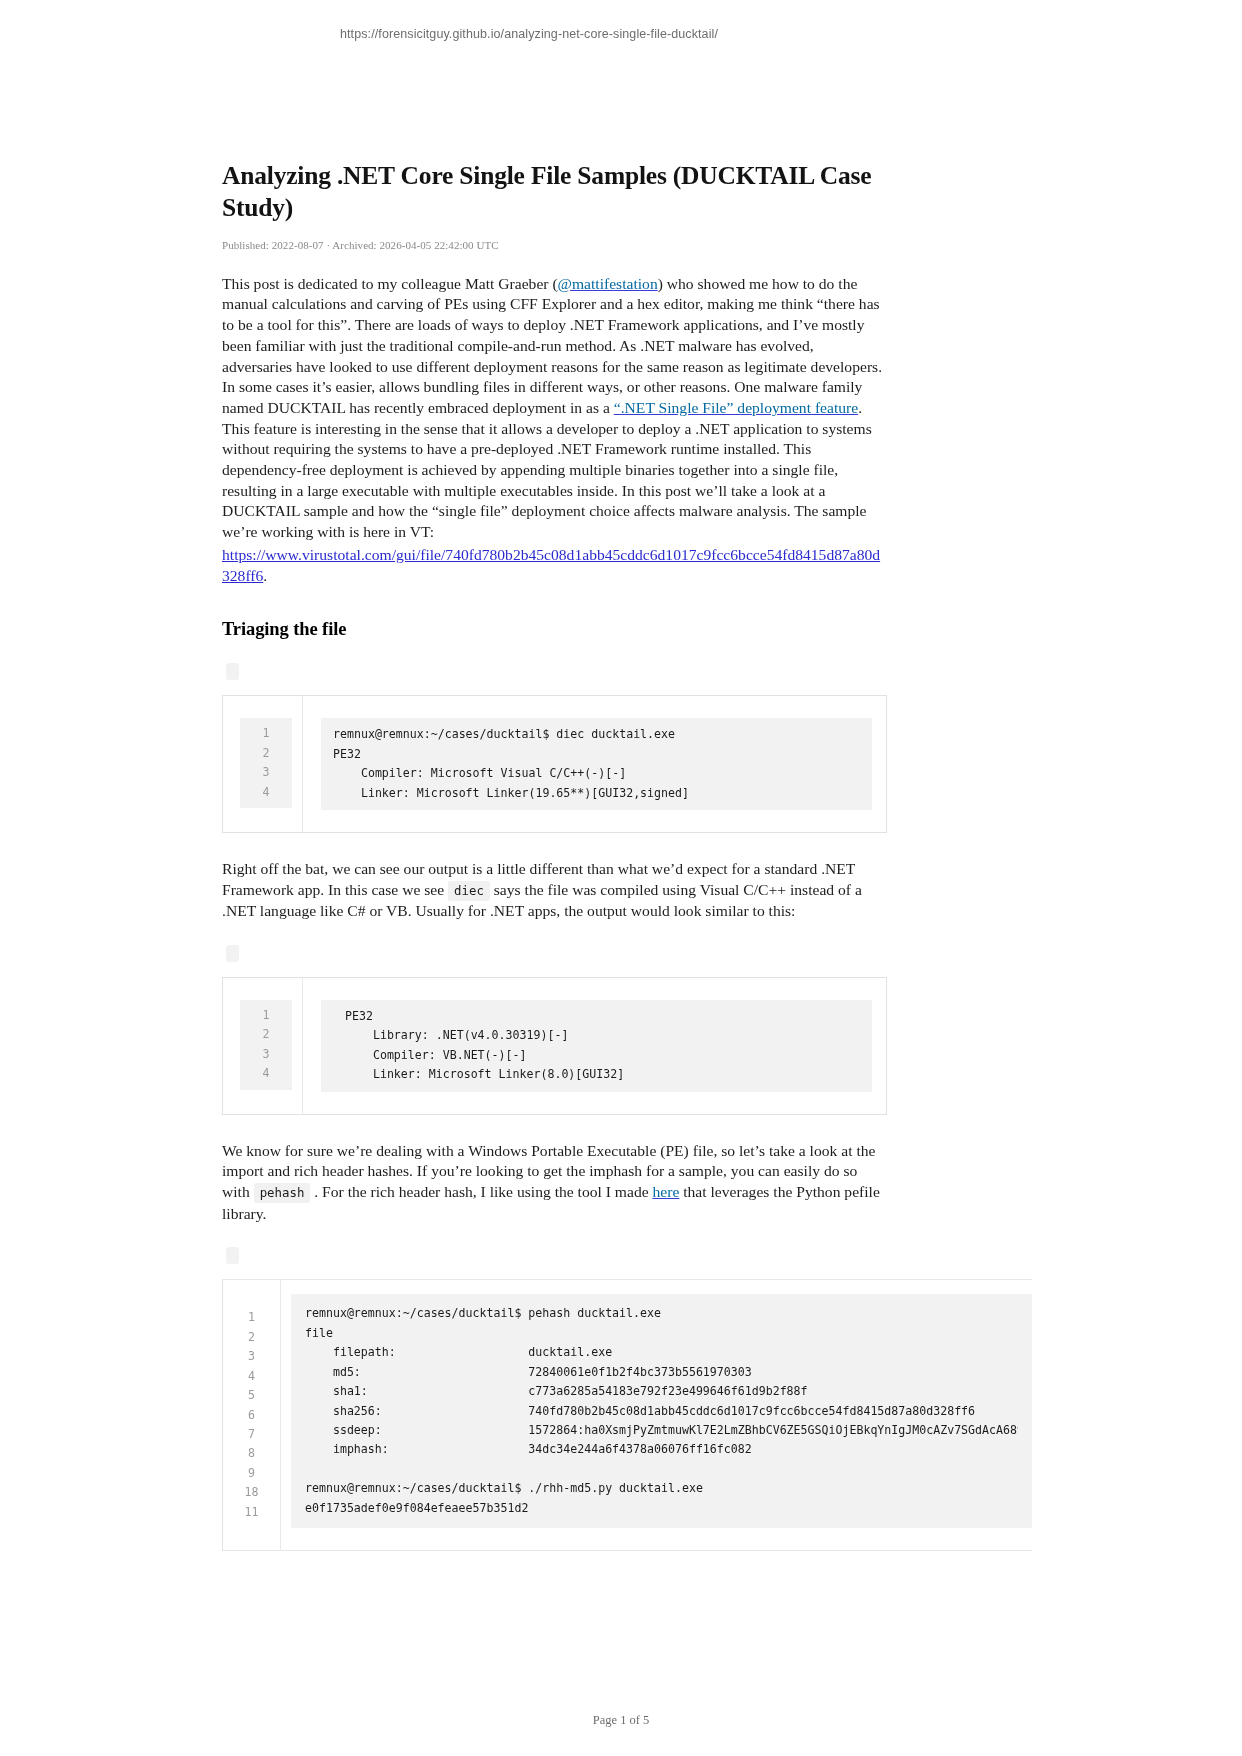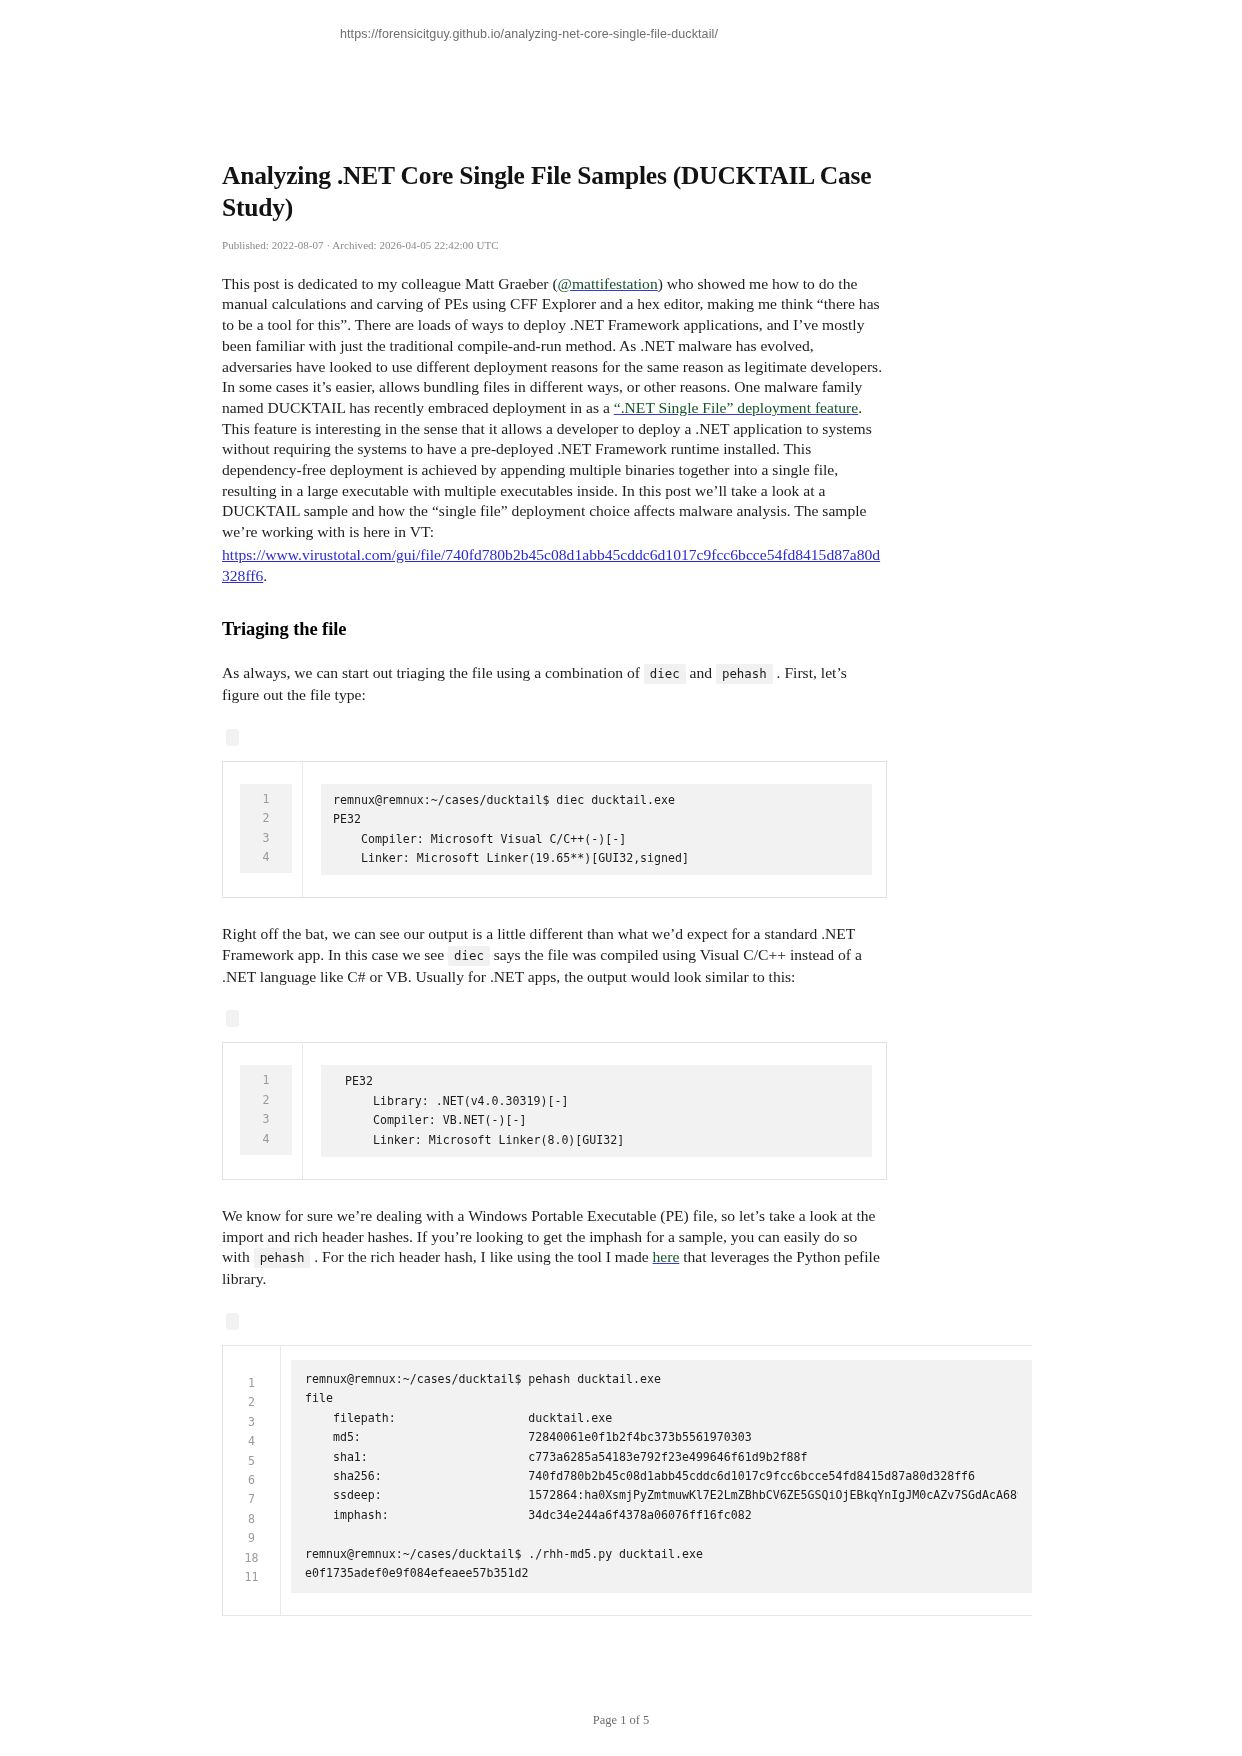--- a/index.html
+++ b/index.html
@@ -62,21 +62,21 @@
     color: #1d1d1d;
   }
   h2.section-heading {
     font-size: 18.5px;
     font-weight: bold;
     margin: 33px 0 16px 0;
     color: #000000;
     letter-spacing: -0.1px;
   }
   a.link {
-    color: #14532d;
+    color: #0369a1;
     text-decoration: underline;
     text-decoration-color: #3a3ad8;
   }
   a.vt-link {
     color: #2a2ad0;
     text-decoration: underline;
     font-size: 15.6px;
     word-break: break-all;
   }
   code.inline-code {
@@ -193,21 +193,20 @@
     <h1 class="post-title">Analyzing .NET Core Single File Samples (DUCKTAIL Case Study)</h1>
 
     <div class="post-meta">Published: 2022-08-07 · Archived: 2026-04-05 22:42:00 UTC</div>
 
     <p class="body-text"><span>This post is dedicated to my colleague Matt Graeber (</span><a class="link" href="#">@mattifestation</a><span>) who showed me how to do the manual calculations and carving of PEs using CFF Explorer and a hex editor, making me think “there has to be a tool for this”. There are loads of ways to deploy .NET Framework applications, and I’ve mostly been familiar with just the traditional compile-and-run method. As .NET malware has evolved, adversaries have looked to use different deployment reasons for the same reason as legitimate developers. In some cases it’s easier, allows bundling files in different ways, or other reasons. One malware family named DUCKTAIL has recently embraced deployment in as a </span><a class="link" href="#">“.NET Single File” deployment feature</a><span>. This feature is interesting in the sense that it allows a developer to deploy a .NET application to systems without requiring the systems to have a pre-deployed .NET Framework runtime installed. This dependency-free deployment is achieved by appending multiple binaries together into a single file, resulting in a large executable with multiple executables inside. In this post we’ll take a look at a DUCKTAIL sample and how the “single file” deployment choice affects malware analysis. The sample we’re working with is here in VT:</span></p>
 
     <p class="body-text" style="margin-top:2px;"><a class="vt-link" href="#">https://www.virustotal.com/gui/file/740fd780b2b45c08d1abb45cddc6d1017c9fcc6bcce54fd8415d87a80d328ff6</a><span>.</span></p>
 
     <h2 class="section-heading">Triaging the file</h2>
 
-    <p class="body-text"><span>As always, we can start out triaging the file using a combination of </span><code class="inline-code">diec</code><span> and </span><code class="inline-code">pehash</code><span> . First, let’s figure out the file type:</span></p>
 
     <div class="copy-placeholder"></div>
 
     <div class="code-block">
       <div class="gutter">
         <div class="gutter-inner">
           <div class="ln">1</div>
           <div class="ln">2</div>
           <div class="ln">3</div>
           <div class="ln">4</div>

